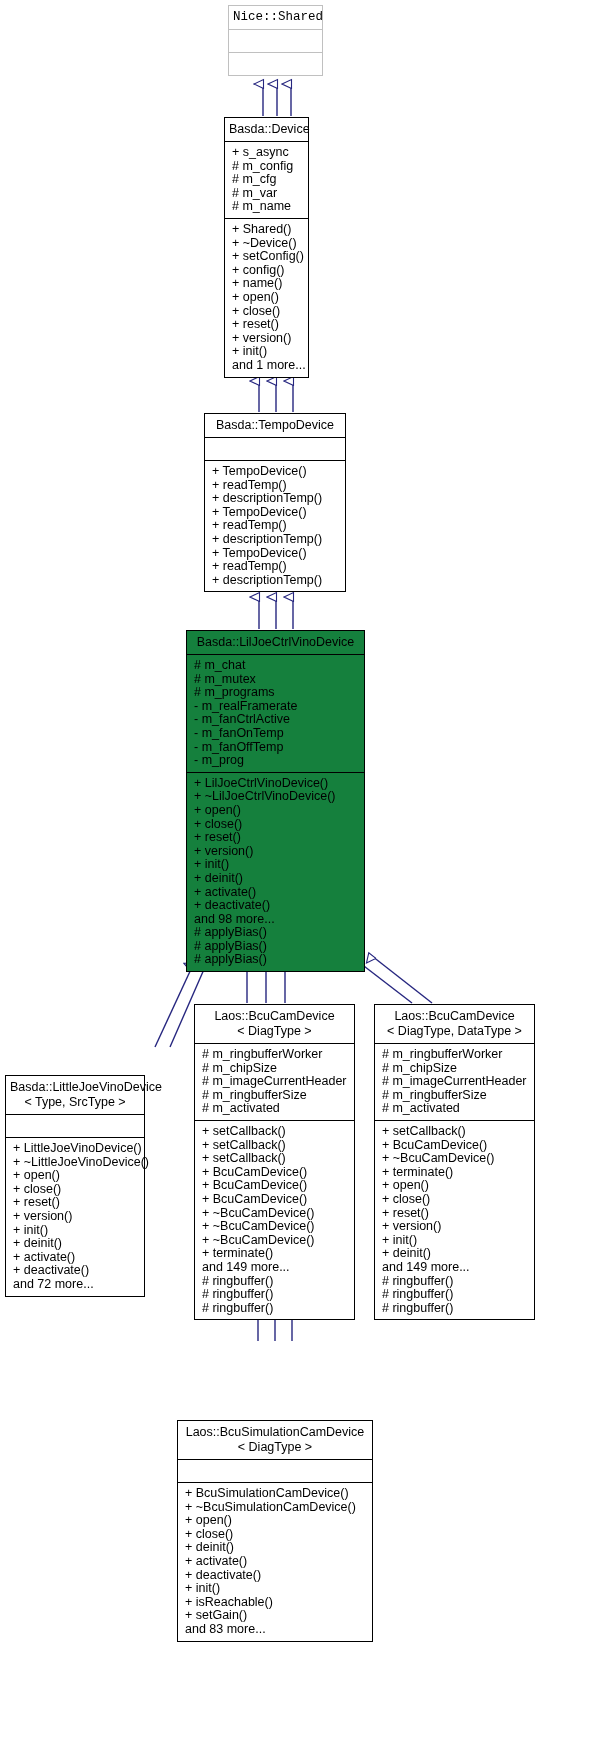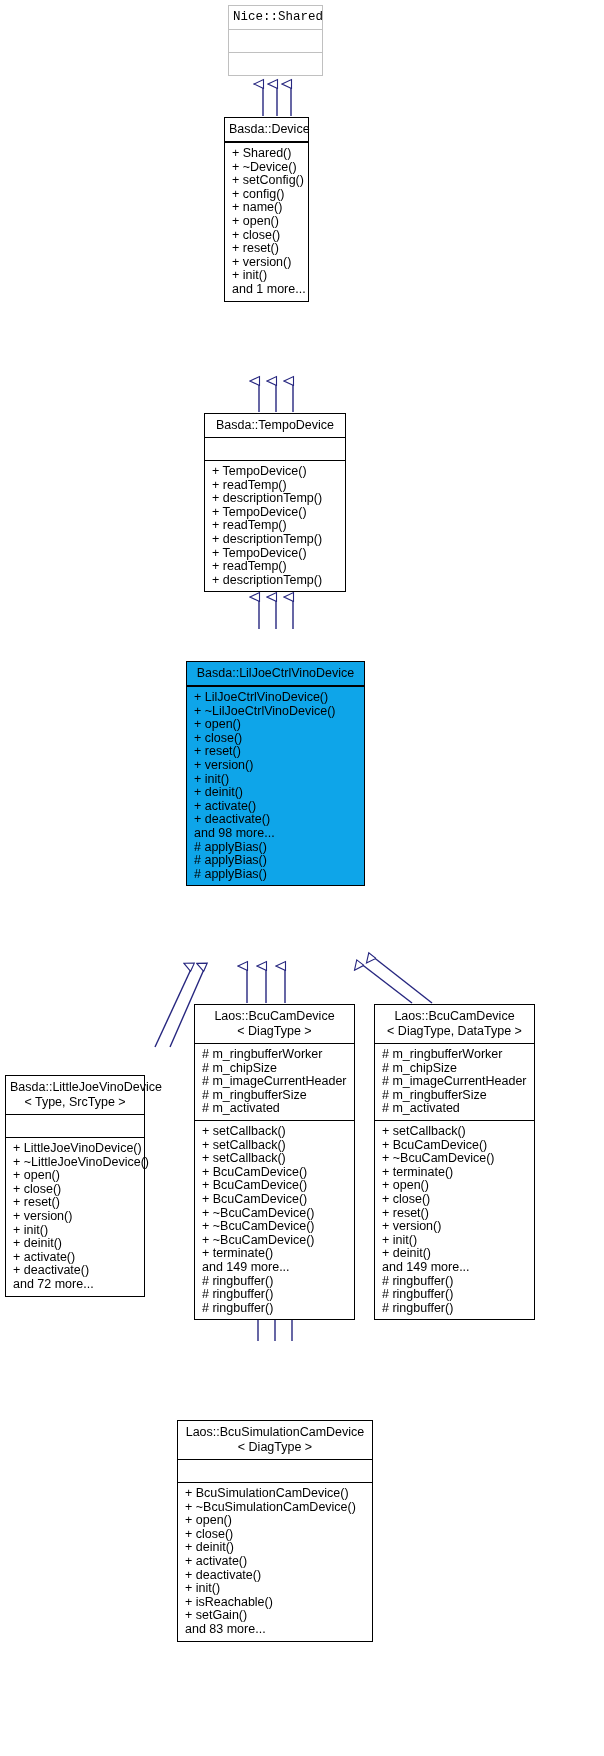--- a/index.html
+++ b/index.html
@@ -11,21 +11,21 @@
   .canvas{position:absolute;left:0;top:0;width:604px;height:1756px;}
   svg.edges{position:absolute;left:0;top:0;width:604px;height:1756px;overflow:visible;}
 
   .node{
     position:absolute;
     box-sizing:border-box;
     border:1px solid #000000;
     background:#ffffff;
     color:#000000;
   }
-  .node.filled{background:#0ea5e9;margin-top:31px;}
+  .node.filled{background:#15803d;}
   .node.grayborder{border:1px solid #c0c0c0;font-family:Liberation Mono, monospace;}
 
   .nhead{
     text-align:center;
     font-size:12.5px;
     line-height:15px;
     padding:4px 4px 4px 4px;
     white-space:pre-line;
   }
   .nsep{height:1px;background:#000000;}
@@ -86,35 +86,37 @@
     <div class="nhead">Nice::Shared</div>
     <div class="nsep gray"></div>
     <div class="nbody empty"></div>
     <div class="nsep gray"></div>
     <div class="nbody empty"></div>
   </div>
 
   <div class="node" style="left:224px;top:117px;width:85px;">
     <div class="nhead">Basda::Device</div>
     <div class="nsep"></div>
+    <div class="nbody"><div class="row">+ s_async</div><div class="row"># m_config</div><div class="row"># m_cfg</div><div class="row"># m_var</div><div class="row"># m_name</div></div>
     <div class="nsep"></div>
     <div class="nbody"><div class="row">+ Shared()</div><div class="row">+ ~Device()</div><div class="row">+ setConfig()</div><div class="row">+ config()</div><div class="row">+ name()</div><div class="row">+ open()</div><div class="row">+ close()</div><div class="row">+ reset()</div><div class="row">+ version()</div><div class="row">+ init()</div><div class="row">and 1 more...</div></div>
   </div>
 
   <div class="node" style="left:204px;top:413px;width:142px;">
     <div class="nhead">Basda::TempoDevice</div>
     <div class="nsep"></div>
     <div class="nbody empty"></div>
     <div class="nsep"></div>
     <div class="nbody"><div class="row">+ TempoDevice()</div><div class="row">+ readTemp()</div><div class="row">+ descriptionTemp()</div><div class="row">+ TempoDevice()</div><div class="row">+ readTemp()</div><div class="row">+ descriptionTemp()</div><div class="row">+ TempoDevice()</div><div class="row">+ readTemp()</div><div class="row">+ descriptionTemp()</div></div>
   </div>
 
   <div class="node filled" style="left:186px;top:630px;width:179px;">
     <div class="nhead">Basda::LilJoeCtrlVinoDevice</div>
     <div class="nsep"></div>
+    <div class="nbody"><div class="row"># m_chat</div><div class="row"># m_mutex</div><div class="row"># m_programs</div><div class="row">- m_realFramerate</div><div class="row">- m_fanCtrlActive</div><div class="row">- m_fanOnTemp</div><div class="row">- m_fanOffTemp</div><div class="row">- m_prog</div></div>
     <div class="nsep"></div>
     <div class="nbody"><div class="row">+ LilJoeCtrlVinoDevice()</div><div class="row">+ ~LilJoeCtrlVinoDevice()</div><div class="row">+ open()</div><div class="row">+ close()</div><div class="row">+ reset()</div><div class="row">+ version()</div><div class="row">+ init()</div><div class="row">+ deinit()</div><div class="row">+ activate()</div><div class="row">+ deactivate()</div><div class="row">and 98 more...</div><div class="row"># applyBias()</div><div class="row"># applyBias()</div><div class="row"># applyBias()</div></div>
   </div>
 
   <div class="node" style="left:5px;top:1075px;width:140px;">
     <div class="nhead">Basda::LittleJoeVinoDevice
 &lt; Type, SrcType &gt;</div>
     <div class="nsep"></div>
     <div class="nbody empty"></div>
     <div class="nsep"></div>

